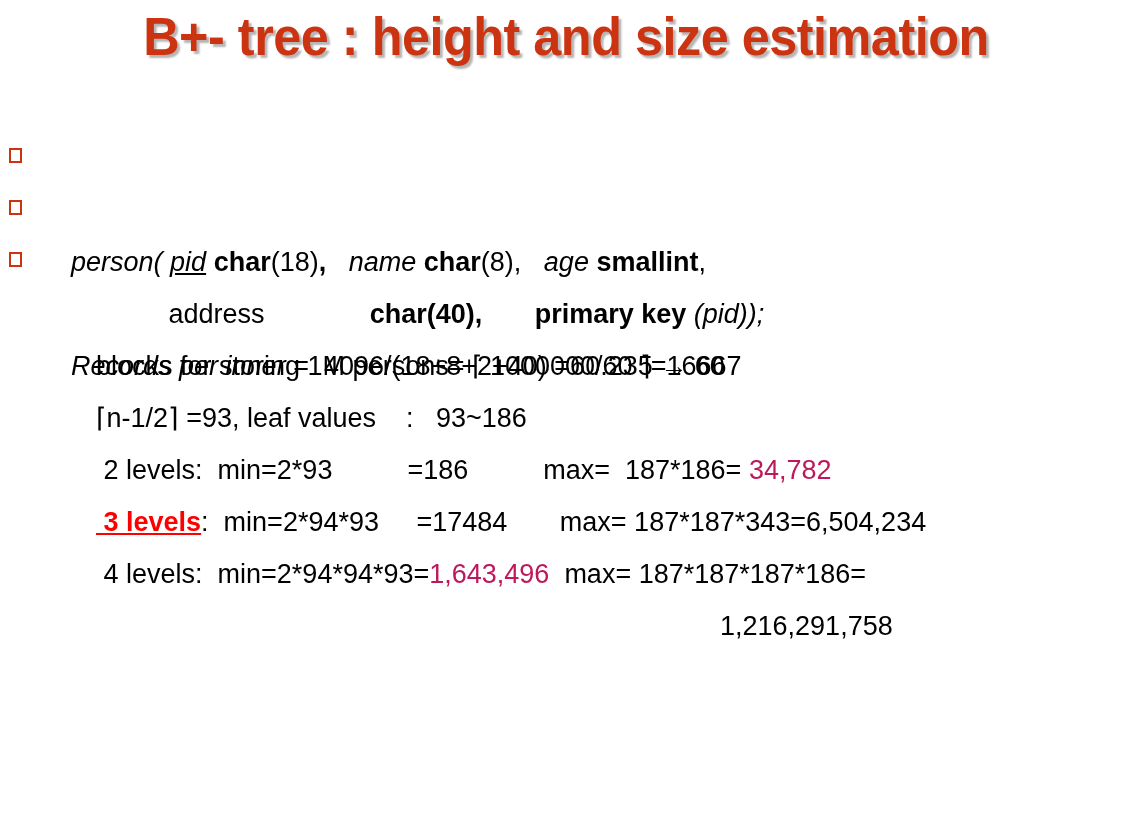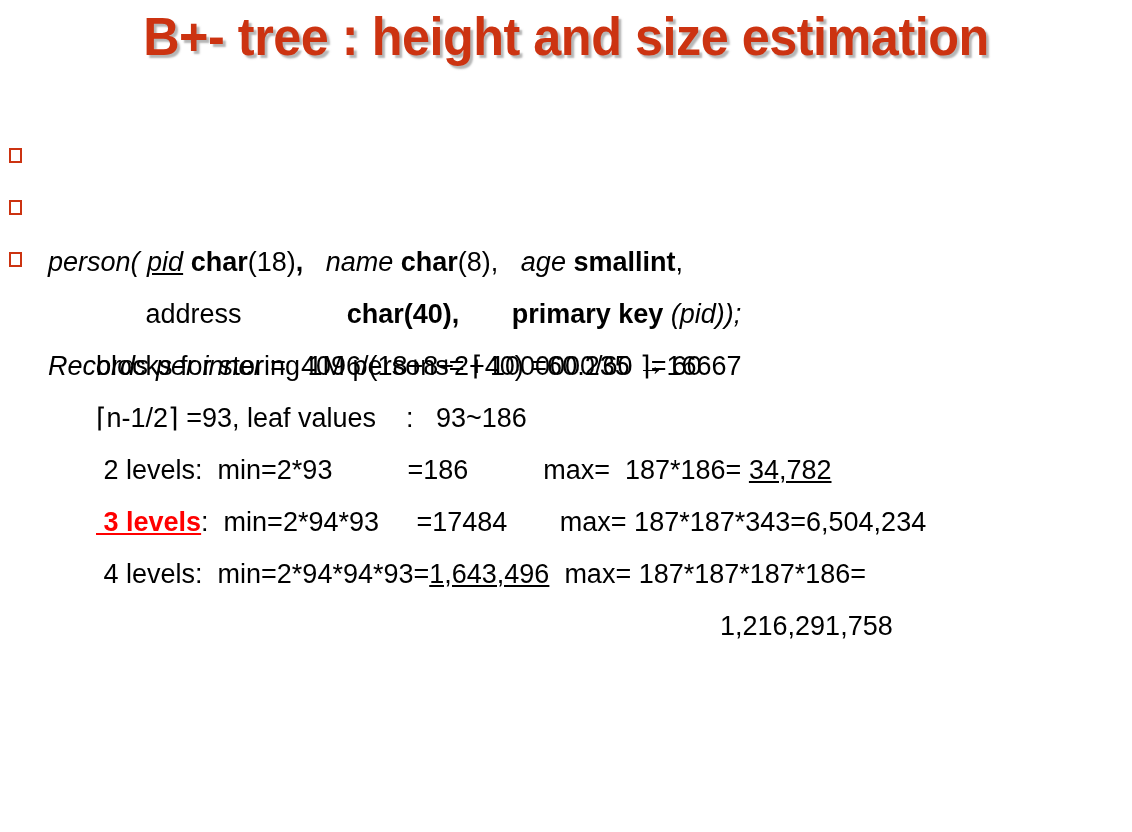--- a/index.html
+++ b/index.html
@@ -47,21 +47,21 @@
     position: relative;
     height: 52px;
     font-size: 27px;
     line-height: 52px;
     white-space: pre;
     color: #000;
   }
 
   
   .line.bulleted {
-    padding-left: 18px;
+    padding-left: 41px;
   }
   .bullet {
     position: absolute;
     left: 9px;
     top: 16px;
     width: 13px;
     height: 15px;
     border: 2.5px solid #cc3311;
     box-sizing: border-box;
     display: block;
@@ -72,21 +72,21 @@
     padding-left: 66px;
   }
   .line.indent-right {
     padding-left: 690px;
   }
 
   
   .i   { font-style: italic; }
   .b   { font-weight: bold; }
   .u   { text-decoration: underline; }
-  .red { color: #000000; text-decoration: underline; }
+  .red { color: #be185d; }
   .redb { color: #ff0000; font-weight: bold; text-decoration: underline; }
 </style>
 </head>
 <body>
 
 <div class="slide-title">B+- tree : height and size estimation</div>
 
 <div class="body">
 
   <div class="line bulleted">

